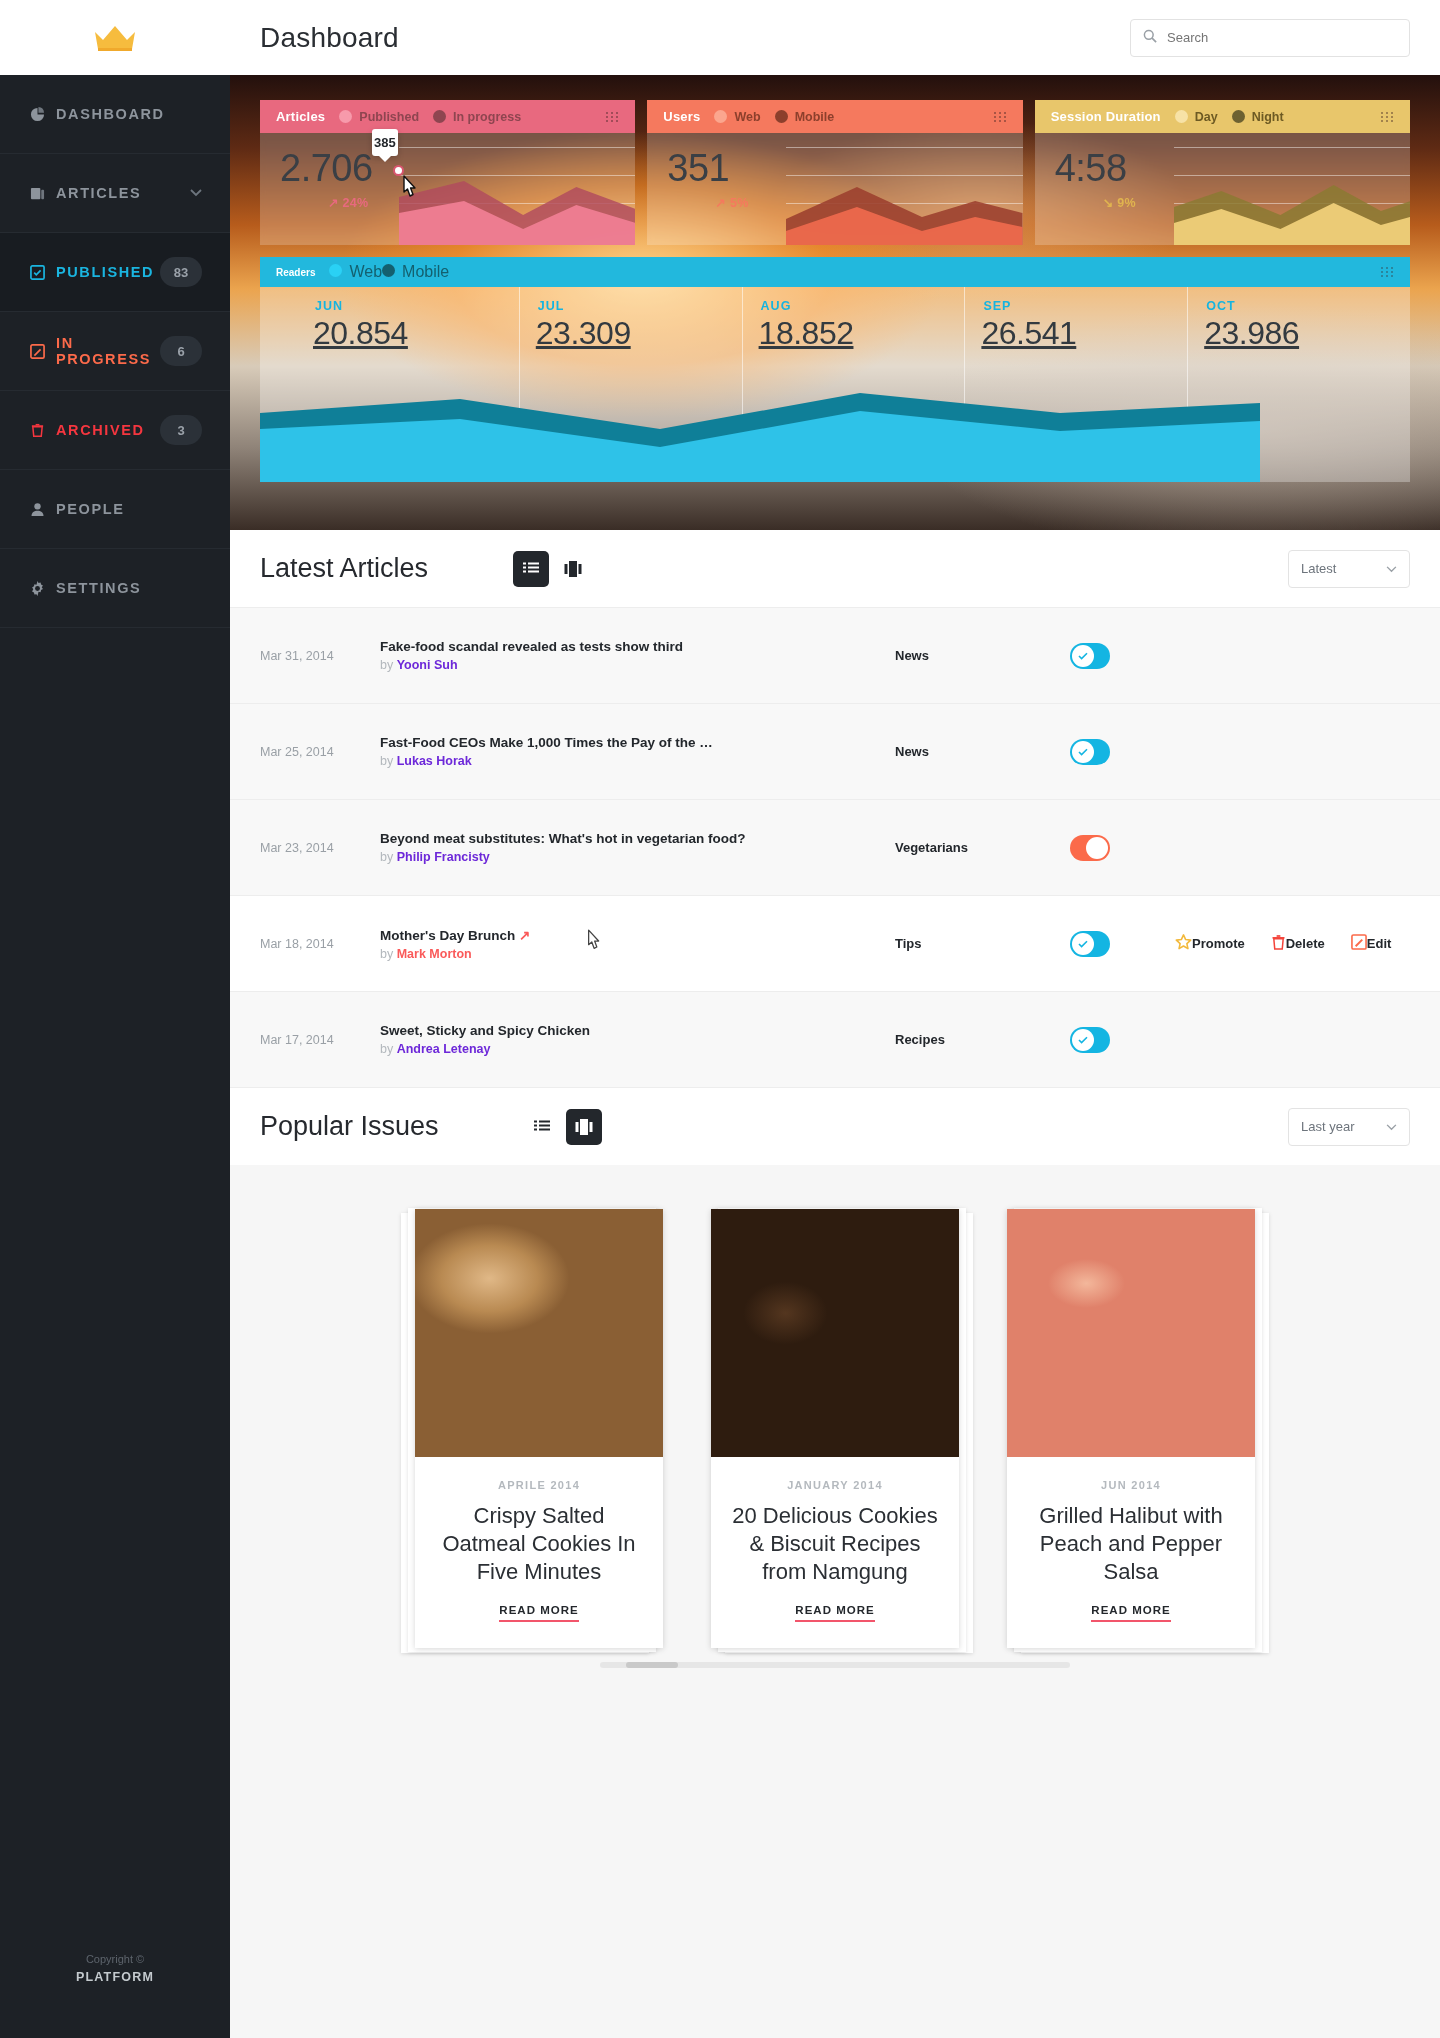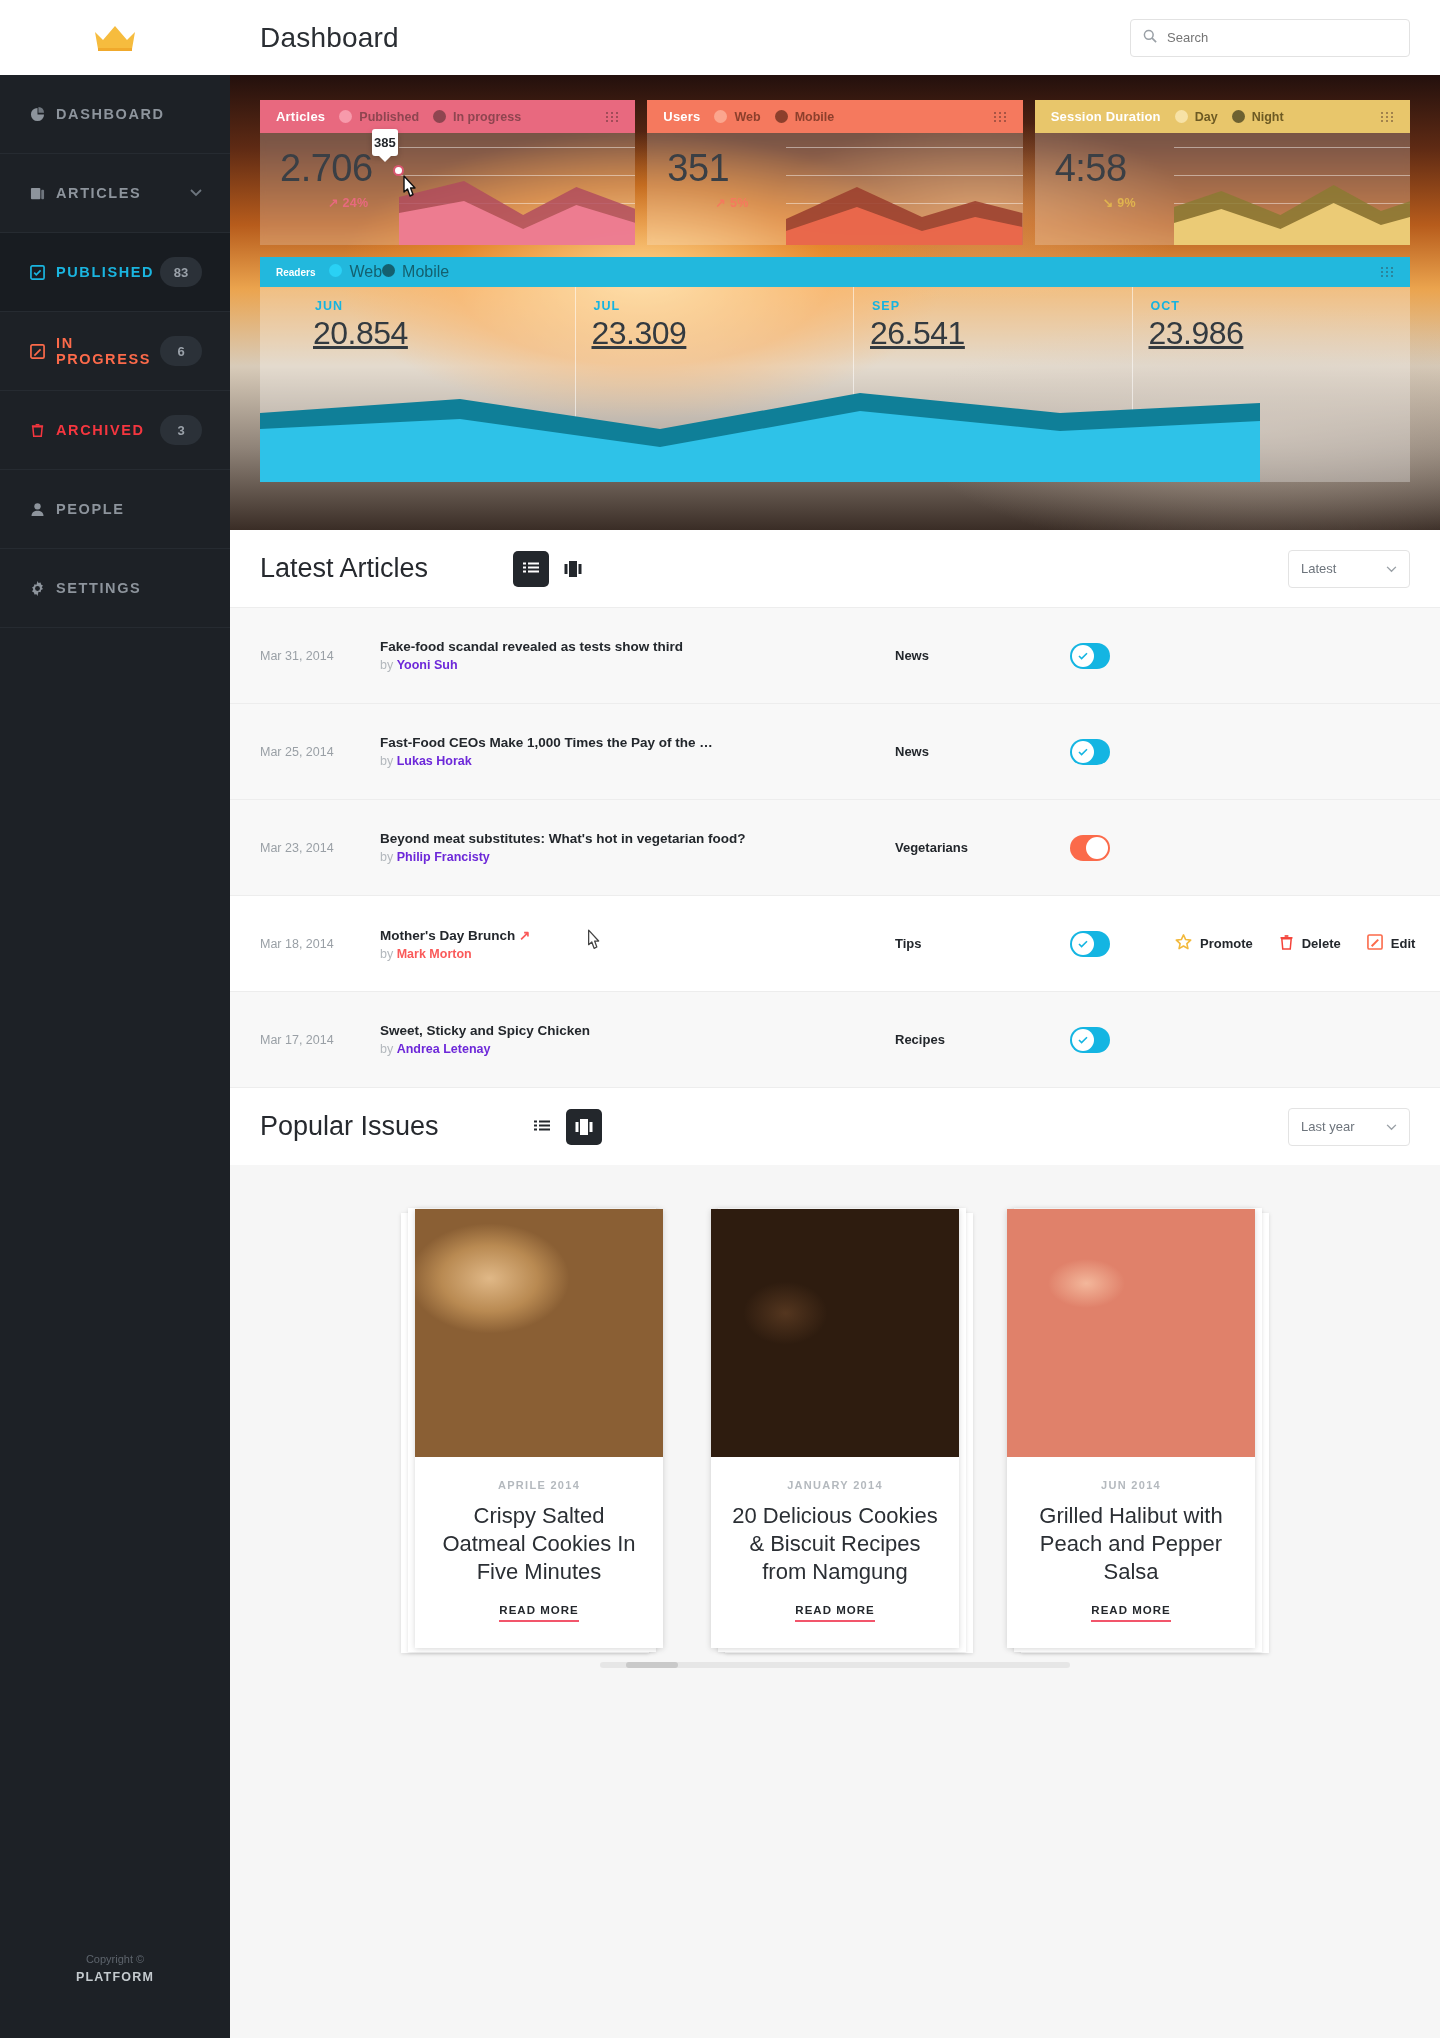--- a/index.html
+++ b/index.html
@@ -124,21 +124,21 @@
   .arow .cat { width:175px; flex:0 0 175px; font-size:13px; font-weight:bold; color:#23272c; }
   .arow .tog { width:105px; flex:0 0 105px; }
   .toggle { width:40px; height:26px; border-radius:13px; position:relative; }
   .toggle.on { background:#14b5e2; }
   .toggle.off { background:#fb6a4a; }
   .toggle .knob { position:absolute; top:2px; width:22px; height:22px; border-radius:50%; background:#fff;
       display:flex; align-items:center; justify-content:center; }
   .toggle.on .knob { left:2px; }
   .toggle.off .knob { right:2px; }
   .actions { width:265px; flex:0 0 265px; display:flex; align-items:center; gap:26px; }
-  .act { display:flex; align-items:center; gap:8px; font-size:13px; font-weight:bold; color:#23272c; }
+  .act { display:flex; align-items:center; gap:0; font-size:13px; font-weight:bold; color:#23272c; }
 
   
   .issues { background:#f6f6f6; padding:38px 0 40px 0; }
   .cards { display:flex; justify-content:center; gap:48px; }
   .card-stack { position:relative; width:248px; }
   .stack-l { position:absolute; background:#fff; box-shadow:0 1px 4px rgba(0,0,0,.13); }
   .card { position:relative; width:248px; background:#fff; box-shadow:0 1px 6px rgba(0,0,0,.16);margin-top:6px; }
   .card .ph { height:248px; position:relative; overflow:hidden; }
   .card .meta { text-align:center; padding:22px 16px 26px 16px; }
   .card .mdate { font-size:11px; color:#b4b9be; font-weight:bold; letter-spacing:1.3px; }
@@ -425,20 +425,24 @@
             <div class="month-cols">
               <div class="mcol">
                 <div class="m">JUN</div>
                 <div class="v">20.854</div>
               </div>
               <div class="mcol">
                 <div class="m">JUL</div>
                 <div class="v">23.309</div>
               </div>
               <div class="mcol">
+                <div class="m">AUG</div>
+                <div class="v">18.852</div>
+              </div>
+              <div class="mcol">
                 <div class="m">SEP</div>
                 <div class="v">26.541</div>
               </div>
               <div class="mcol">
                 <div class="m">OCT</div>
                 <div class="v">23.986</div>
               </div>
             </div>
             <svg class="readers-area" viewBox="0 0 1000 105" preserveAspectRatio="none">
               <path d="M0,36 L200,22 L400,52 L600,16 L800,36 L1000,26 L1000,105 L0,105 Z" fill="#0f7f98"></path>

